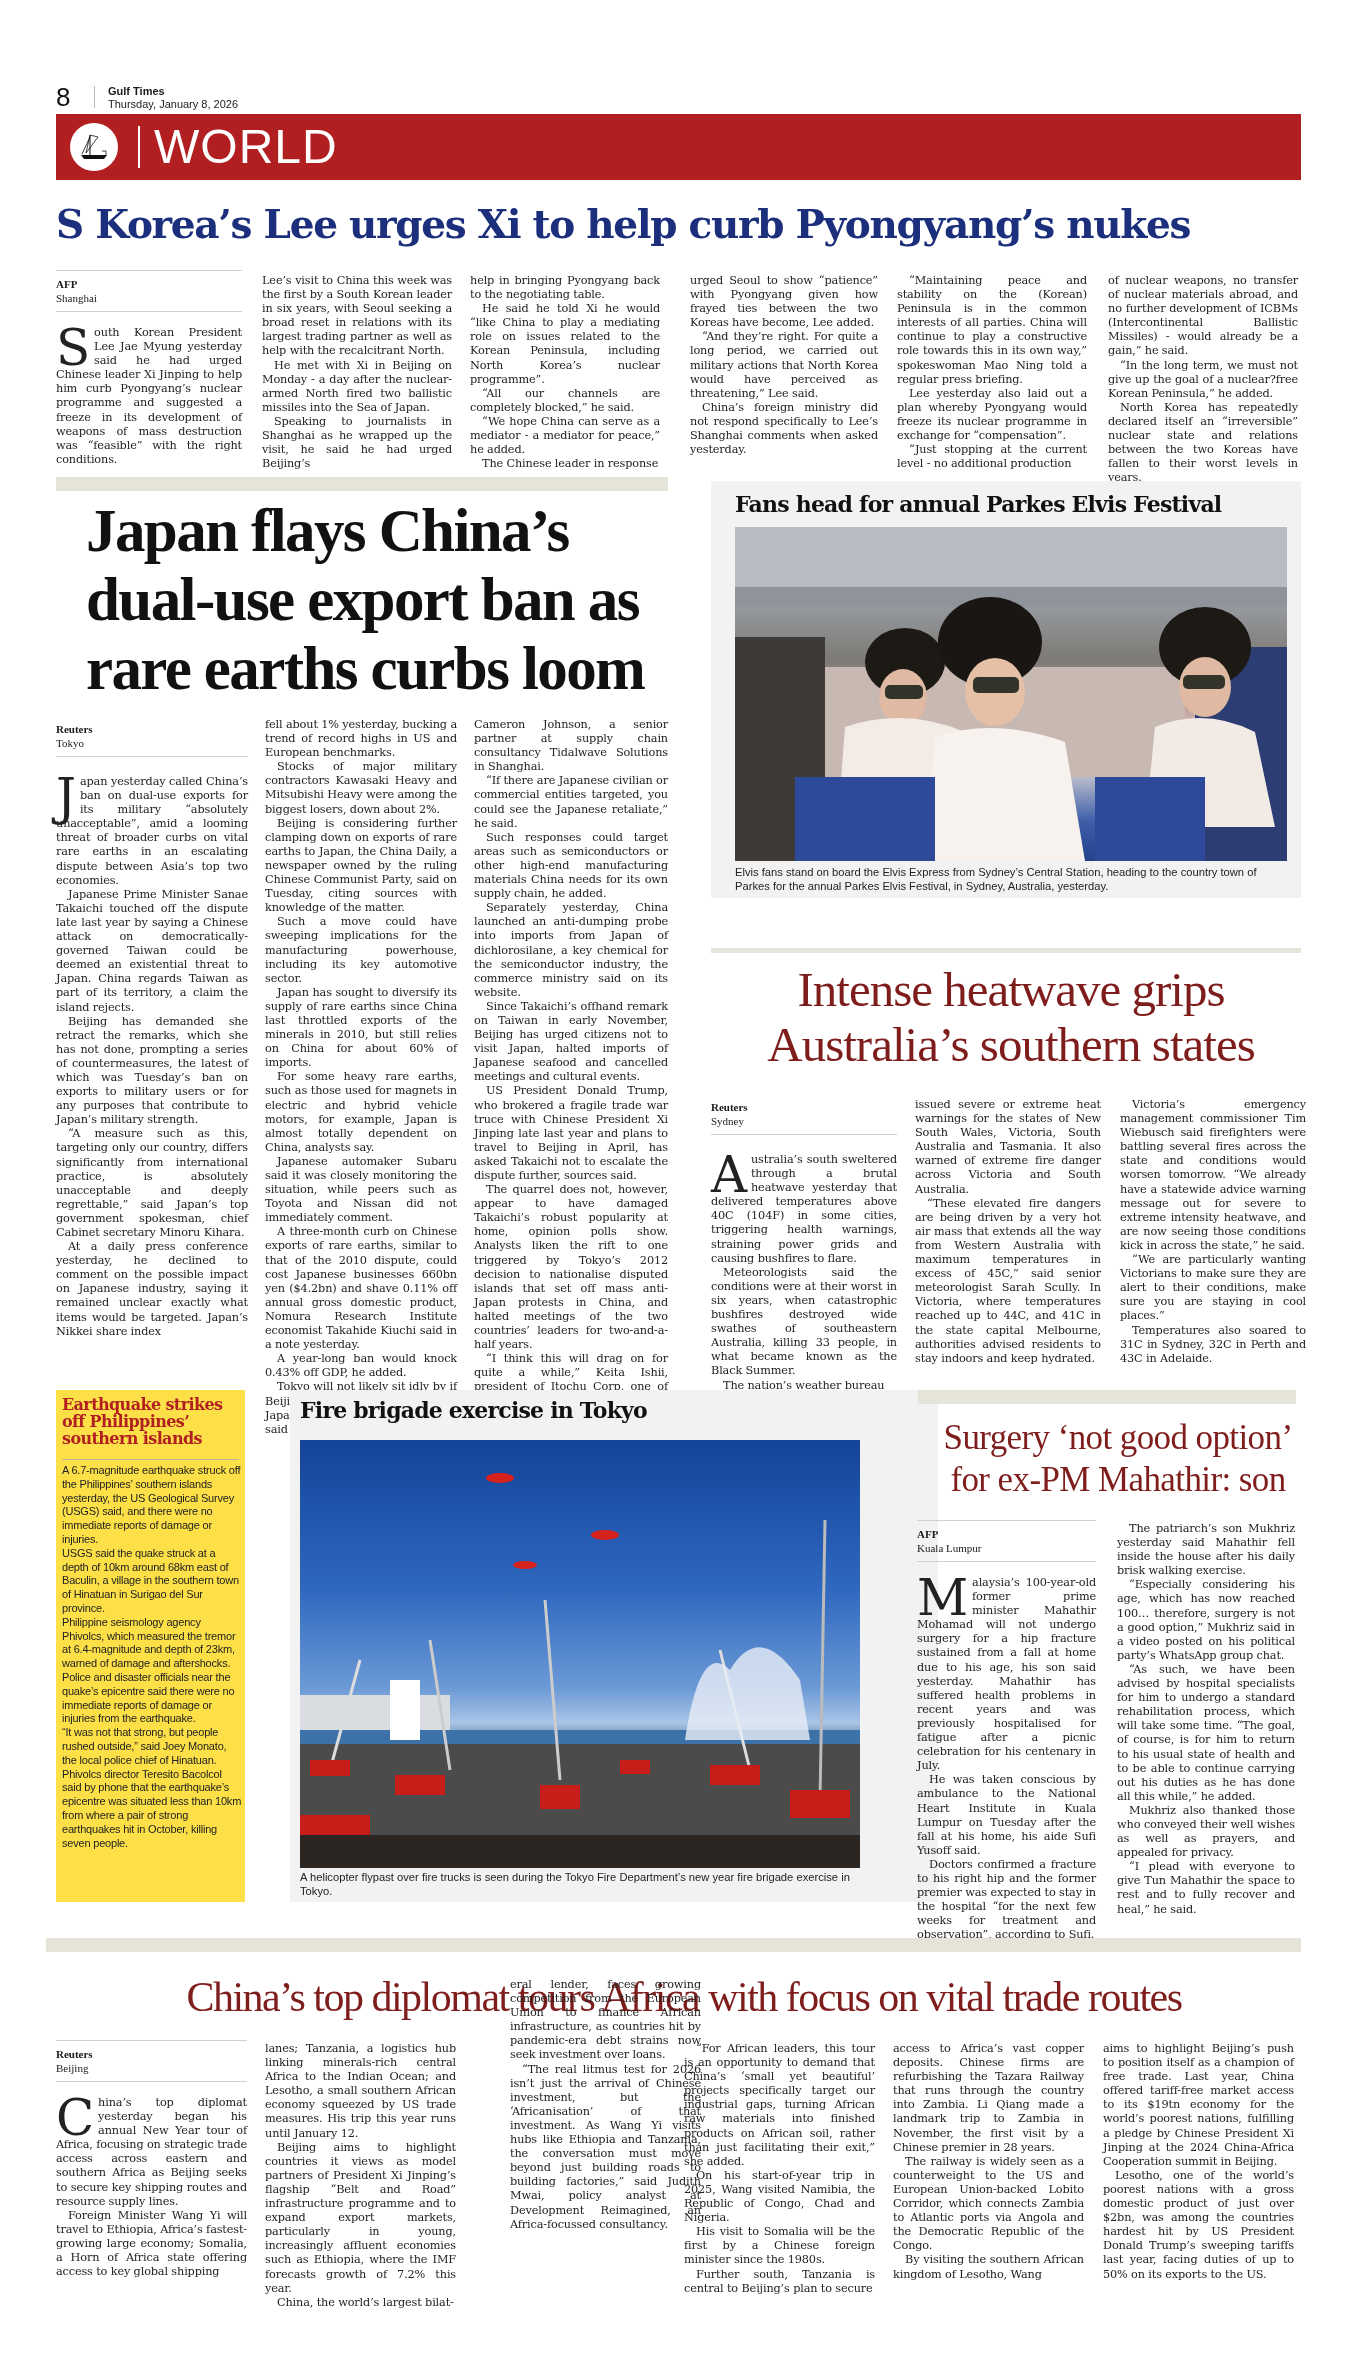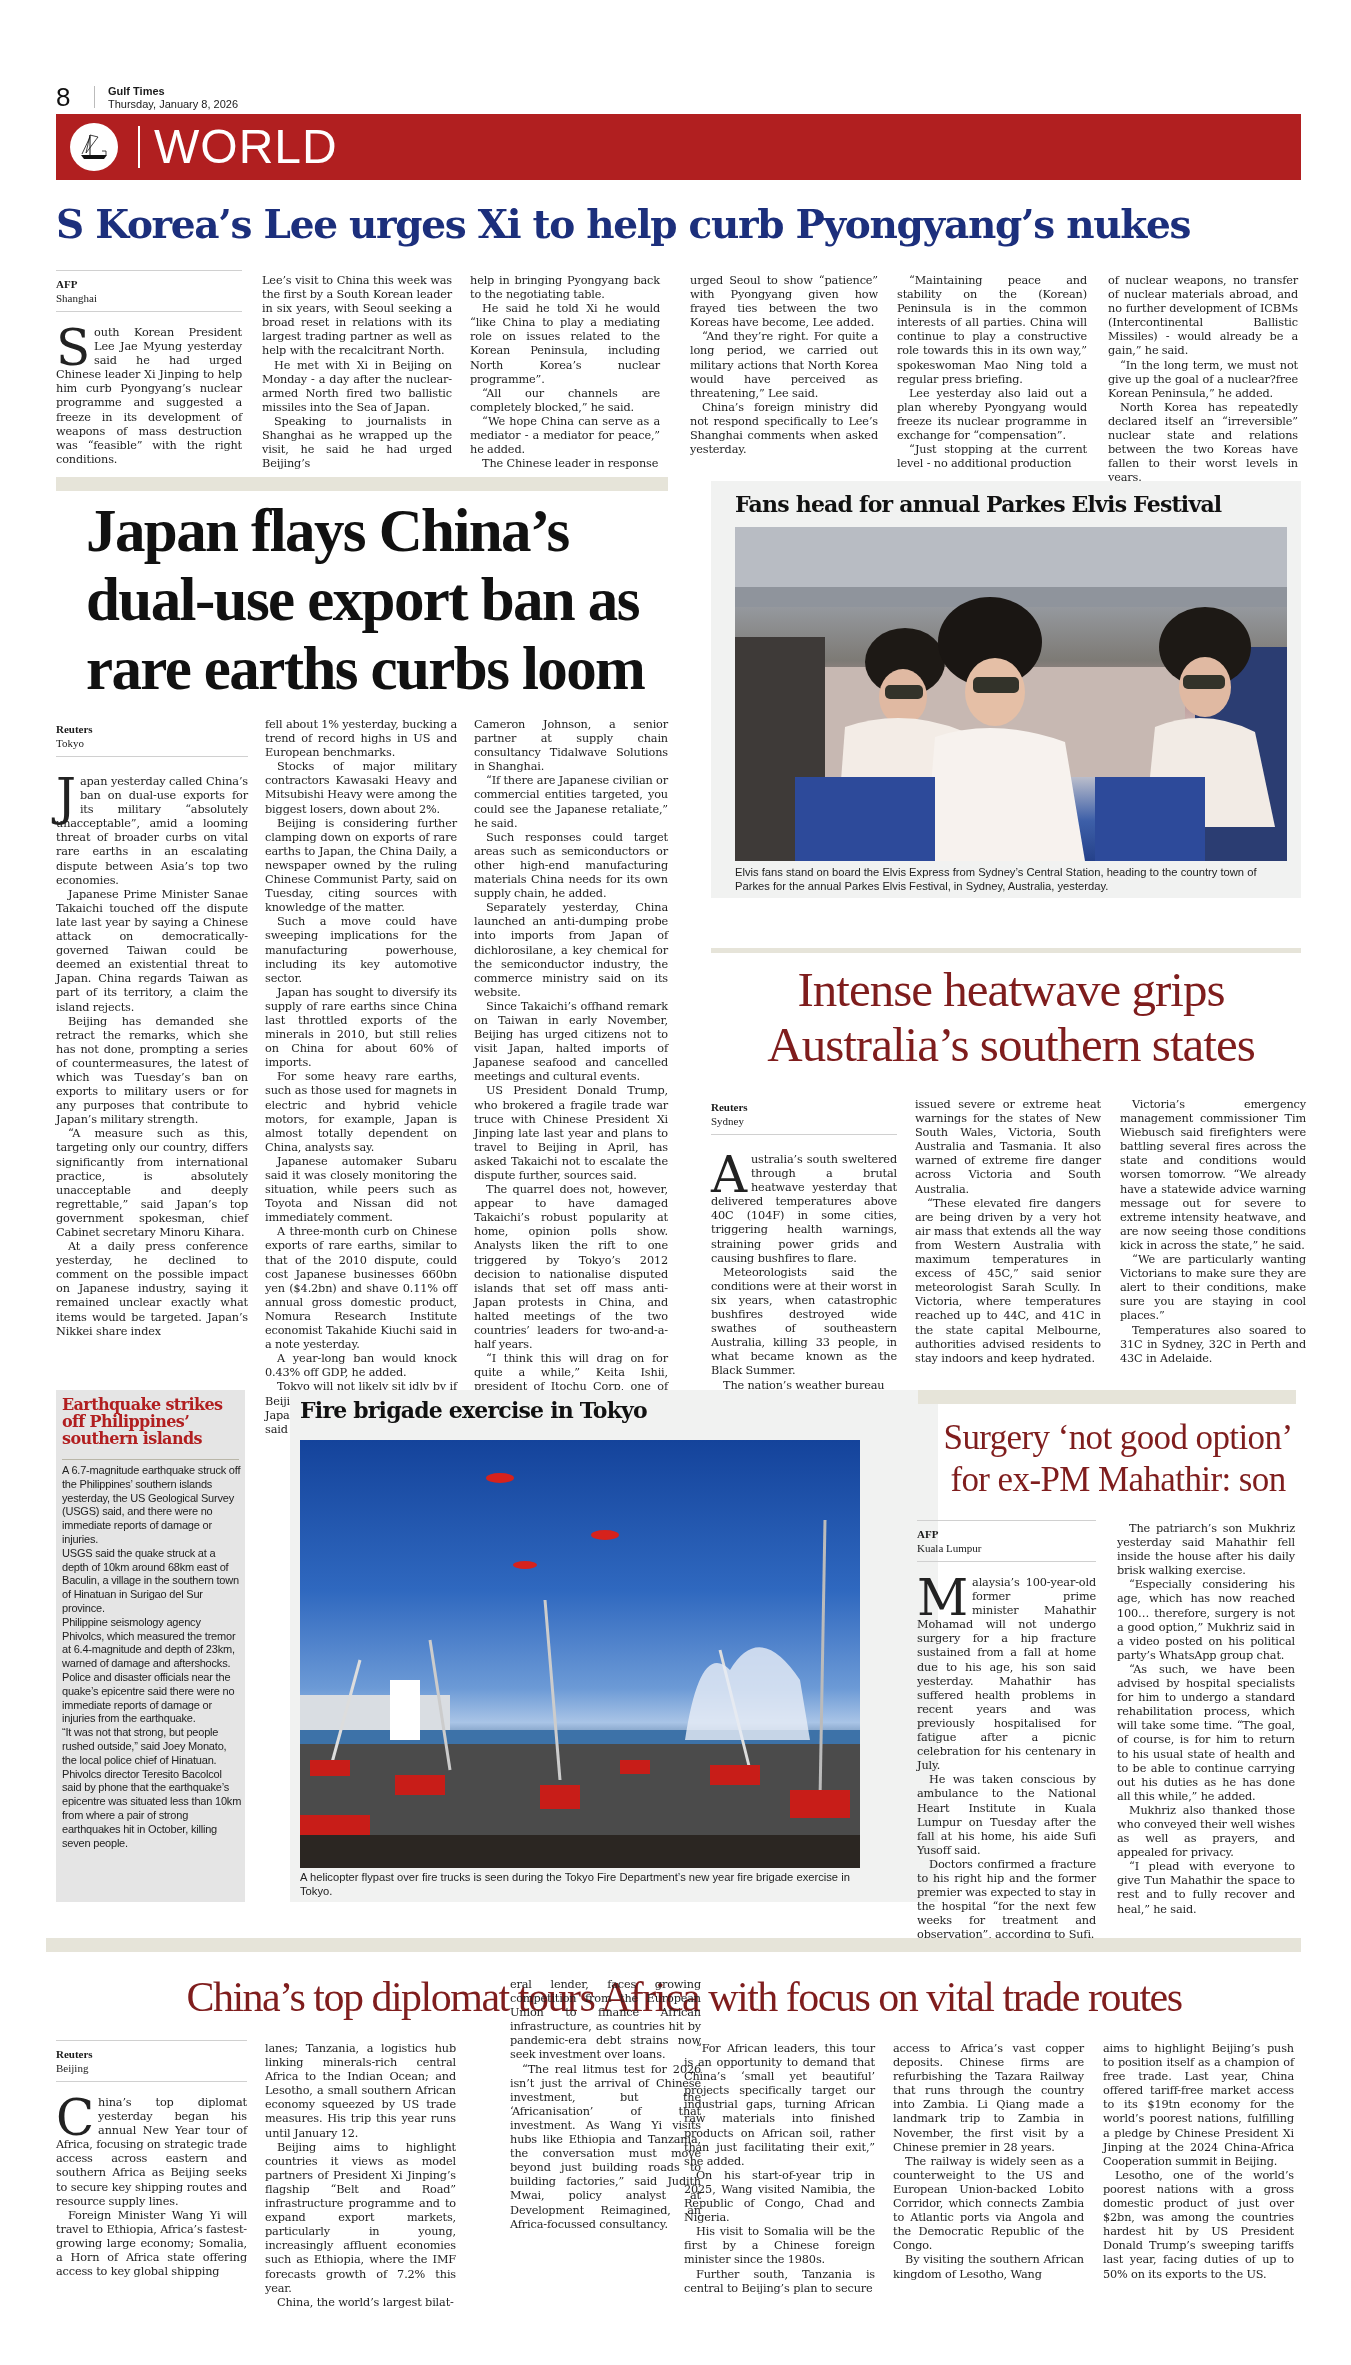--- a/index.html
+++ b/index.html
@@ -38,21 +38,21 @@
   .hl-serif-bold { position: absolute; font-family: "Liberation Serif", serif; font-weight: bold; color: #111; }
   .hl-serif { position: absolute; font-family: "Liberation Serif", serif; color: #7f1d1d; text-align: center; }
 
   
   .photo-box { position: absolute; background: #f1f2f1; }
   .photo-title { position: absolute; font-family: "DejaVu Serif", serif; font-weight: bold; color: #111; letter-spacing: -0.8px; white-space: nowrap; }
   .photo { position: absolute; overflow: hidden; }
   .caption { position: absolute; font-family: "Liberation Sans", sans-serif; font-size: 11.2px; line-height: 14px; color: #222; }
 
   
-  .side-box { position: absolute; background: #e5e5e5; }
+  .side-box { position: absolute; background: #fde047; }
   .side-title { position: absolute; font-family: "DejaVu Serif", serif; font-weight: bold; color: #b11f20; font-size: 16px; line-height: 17px; letter-spacing: -0.6px; }
   .side-rule { position: absolute; height: 1px; background: #b9b6a8; }
   .side-text { position: absolute; font-family: "Liberation Sans", sans-serif; font-size: 11px; line-height: 13.8px; color: #222; letter-spacing: -0.2px; }
   .side-text p { margin: 0; }
 </style>
 </head>
 <body>
 
 <div class="abs folio">8</div>
 <div class="abs folio-sep"></div>

